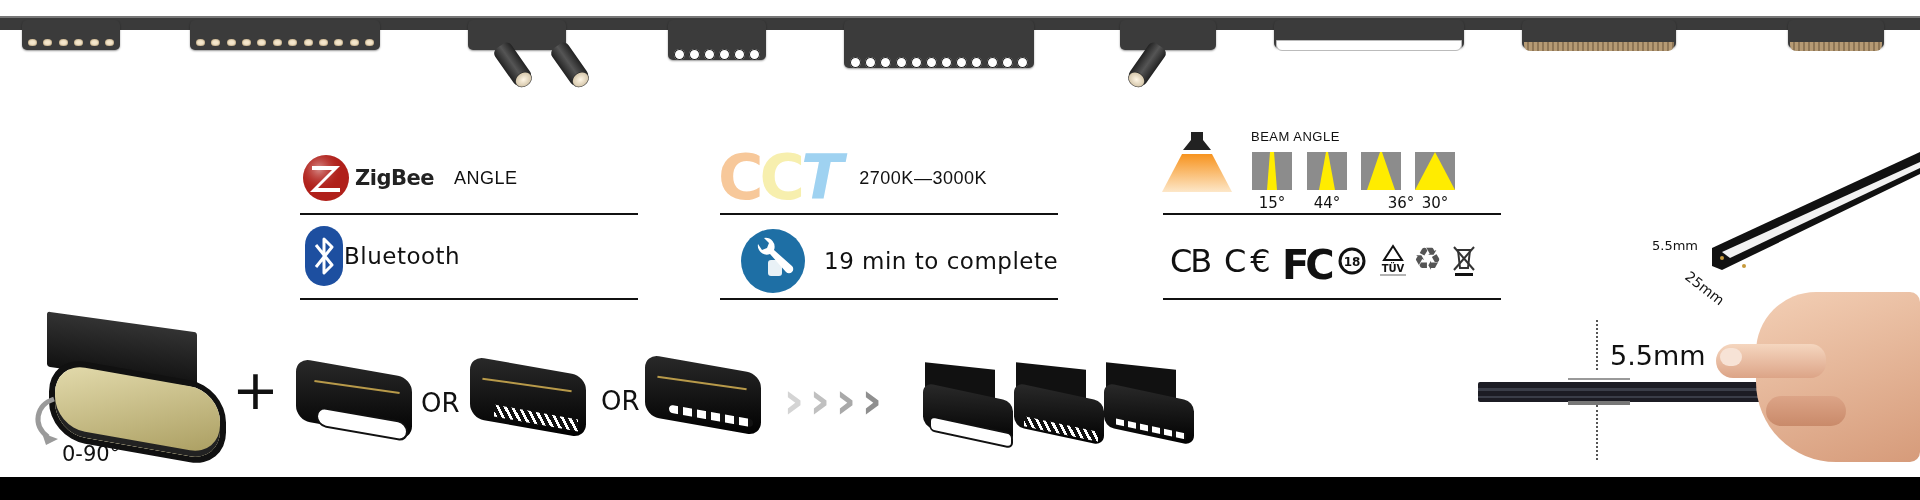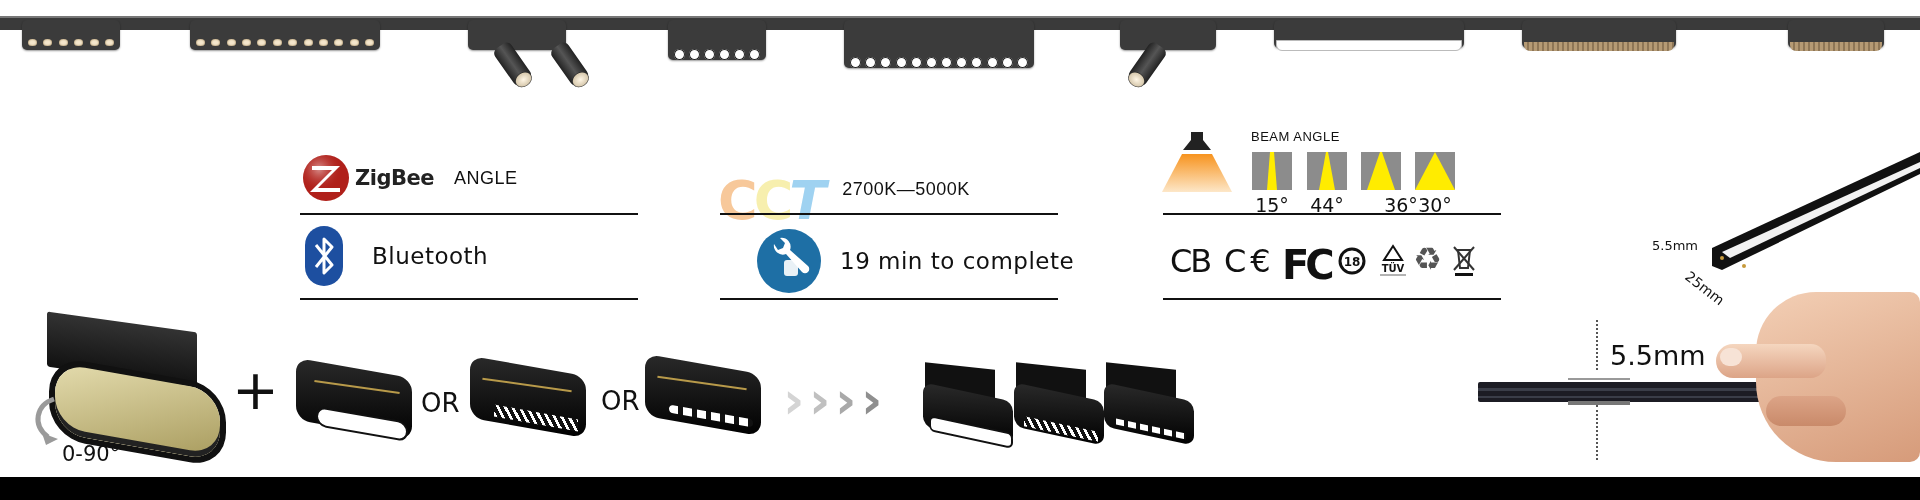--- a/index.html
+++ b/index.html
@@ -18,21 +18,21 @@
   .spot::after { content:""; position:absolute; left:1px; bottom:-4px; width:18px; height:14px; border-radius:50%; background:radial-gradient(#fff6e5,#d9cbb0 60%,#222 70%); }
 
   
   .feature-row { position:absolute; display:flex; align-items:center; }
   .rule { position:absolute; height:2px; background:#111; }
   .txt-sm { font-family:"Liberation Sans", sans-serif; font-size:18px; letter-spacing:0.5px; }
   .txt-lg { font-family:"DejaVu Sans", sans-serif; font-size:23px; letter-spacing:0.5px; }
 
   .beam-box { position:absolute; width:40px; height:38px; background:#8c8c8c; overflow:hidden; }
   .beam-box svg { position:absolute; left:0; top:0; }
-  .beam-label { position:absolute; font-family:"DejaVu Sans", sans-serif; font-size:19px; width:40px; text-align:center; }
+  .beam-label { position:absolute; font-family:"DejaVu Sans", sans-serif; font-size:15px; width:40px; text-align:center; }
 
   .cert { position:absolute; font-family:"DejaVu Sans", sans-serif; font-weight:bold; color:#111; }
 
   .op-text { position:absolute; font-family:"DejaVu Sans", sans-serif; }
   .head { position:absolute; }
   .chev { position:absolute; font-family:"DejaVu Sans", sans-serif; font-weight:bold; font-size:52px; }
 
   .bottom-bar { left:0; top:477px; width:1920px; height:23px; background:#000; }
 </style>
 </head>
@@ -126,33 +126,33 @@
   <span style="margin-left:5px;font-family:'DejaVu Sans',sans-serif;font-weight:bold;font-size:21px;color:#222;letter-spacing:-0.5px;">ZigBee</span>
   <span class="txt-sm" style="margin-left:20px;">ANGLE</span>
 </div>
 <div class="rule" style="left:300px;top:213px;width:338px;"></div>
 
 <div class="feature-row" style="left:304px;top:225px;">
   <svg width="40" height="62" viewBox="0 0 40 62">
     <rect x="1" y="1" width="38" height="60" rx="19" fill="#1d4fa0"></rect>
     <path d="M12 20 L28 40 L20 48 V14 L28 22 L12 42" fill="none" stroke="#fff" stroke-width="3" stroke-linejoin="round"></path>
   </svg>
-  <span class="txt-lg" style="margin-left:28px;text-align:center;">Bluetooth</span>
+  <span class="txt-lg" style="margin-left:0;text-align:center;">Bluetooth</span>
 </div>
 <div class="rule" style="left:300px;top:298px;width:338px;"></div>
 
 <div class="feature-row" style="left:718px;top:154px;">
-  <span style="font-family:'DejaVu Sans',sans-serif;font-weight:bold;font-size:54px;letter-spacing:-4px;line-height:48px;margin-top:23px;">
+  <span style="font-family:'DejaVu Sans',sans-serif;font-weight:bold;font-size:62px;letter-spacing:-4px;line-height:48px;">
     <span style="color:#f7c89a;">C</span><span style="color:#f7efae;">C</span><span style="color:#9fd2f1;font-style:italic;">T</span>
   </span>
-  <span class="txt-sm" style="margin-left:20px;">2700K—5000K</span>
+  <span class="txt-sm" style="margin-left:20px;">2700K—3000K</span>
 </div>
 <div class="rule" style="left:720px;top:213px;width:338px;"></div>
 
-<div class="feature-row" style="left:756px;top:228px;">
+<div class="feature-row" style="left:740px;top:228px;">
   <svg width="66" height="66" viewBox="0 0 66 66">
     <circle cx="33" cy="33" r="32" fill="#1e6fa5"></circle>
     <path d="M18 16 a9 9 0 0 0 12 10 L46 44 a4 4 0 0 0 6 -6 L34 22 a9 9 0 0 0 -10 -12 l5 5 -2 5 -5 2 Z" fill="#fff"></path>
     <rect x="28" y="32" width="14" height="16" rx="3" fill="#fff" opacity="0.9"></rect>
   </svg>
   <span class="txt-lg" style="margin-left:18px;">19 min to complete</span>
 </div>
 <div class="rule" style="left:720px;top:298px;width:338px;"></div>
 
 <svg class="abs" style="left:1160px;top:130px;" width="74" height="64" viewBox="0 0 74 64">

